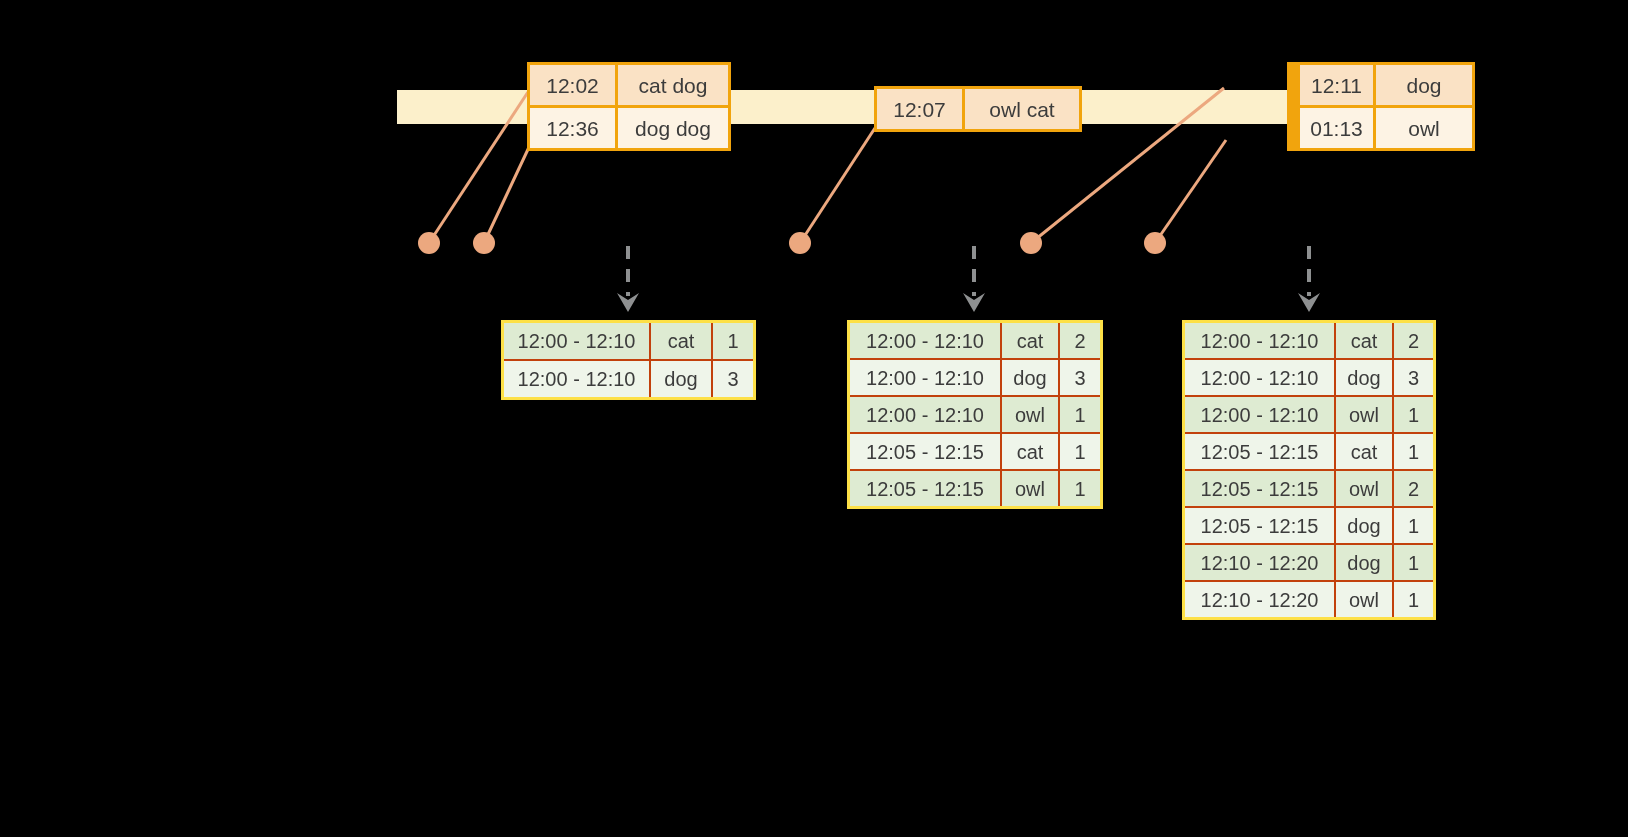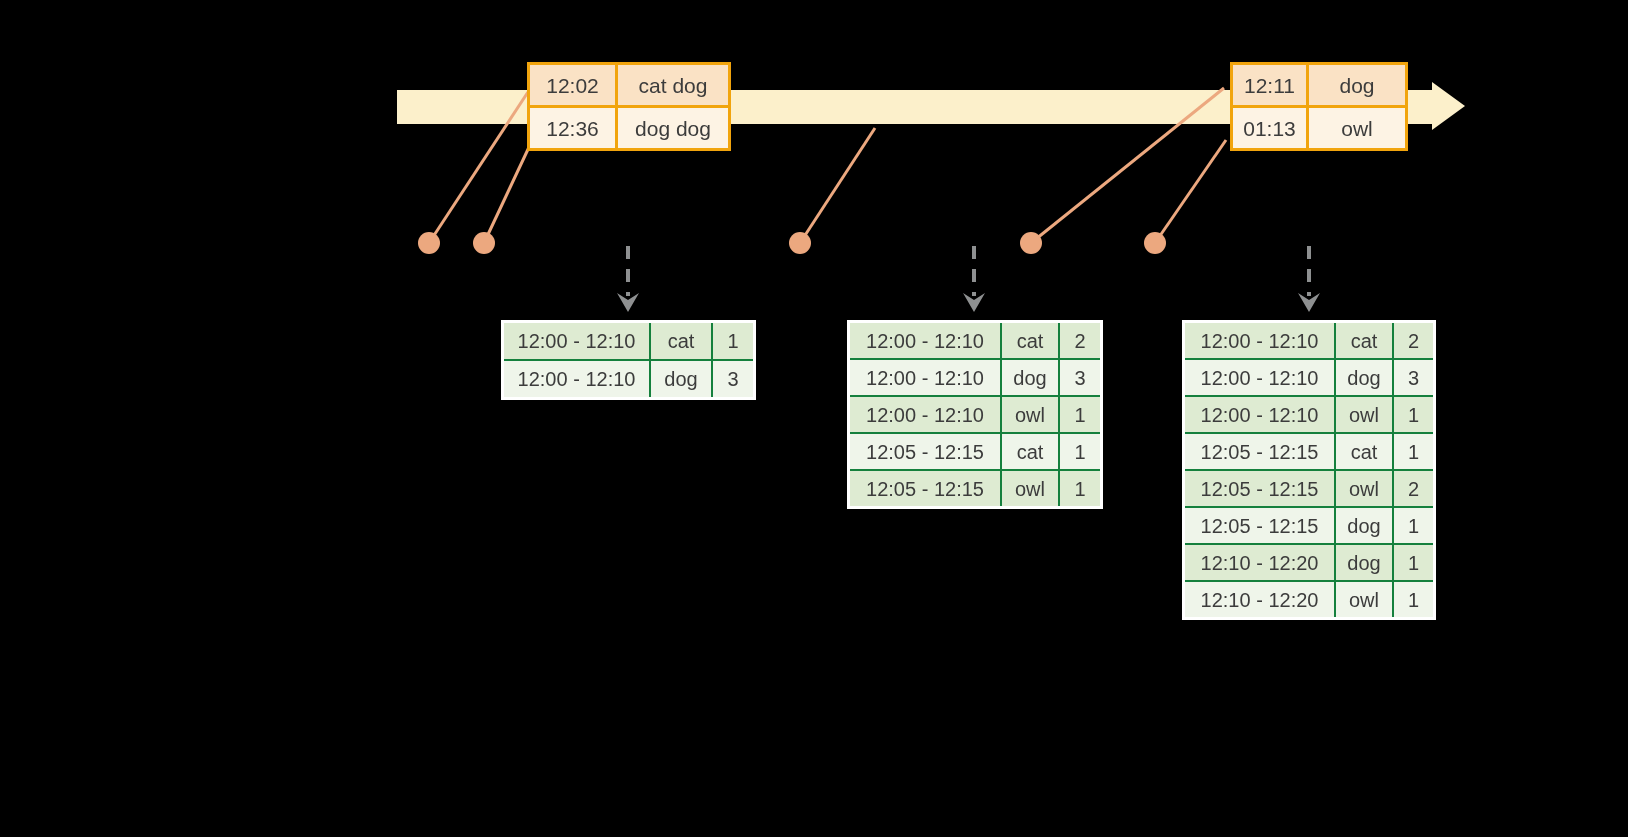--- a/index.html
+++ b/index.html
@@ -15,21 +15,21 @@
   }
   .etab .cell{
     display:flex;align-items:center;justify-content:center;
     font-size:21px;color:#3C3C3C;line-height:1;
   }
   .e-dark{background:#FAE2C5;}
   .e-light{background:#FDF3E4;}
   
   .gtab{
     position:absolute;display:grid;gap:2px;z-index:2;
-    background:#15803d;border:3px solid #ffffff;
+    background:#c2410c;border:3px solid #fde047;
   }
   .gtab .cell{
     display:flex;align-items:center;justify-content:center;
     font-size:20px;color:#3C3C3C;line-height:1;
   }
   .g-dark{background:#DEEBD2;}
   .g-light{background:#EFF5EA;}
 </style>
 </head>
 <body>
@@ -68,22 +68,26 @@
     </g>
   </svg>
 
   <div class="etab" style="left:520px;top:62px;grid-template-columns:85px 110px;grid-auto-rows:40px;">
     <div class="cell e-dark">12:02</div>
     <div class="cell e-dark">cat dog</div>
     <div class="cell e-light">12:36</div>
     <div class="cell e-light">dog dog</div>
   </div>
 
+  <div class="etab" style="left:867px;top:86px;grid-template-columns:85px 114px;grid-auto-rows:40px;">
+    <div class="cell e-dark">12:07</div>
+    <div class="cell e-dark">owl cat</div>
+  </div>
 
-  <div class="etab" style="left:1223px;top:62px;grid-template-columns:73px 96px;grid-auto-rows:40px;">
+  <div class="etab" style="left:1280px;top:62px;grid-template-columns:73px 96px;grid-auto-rows:40px;padding-left:10px;">
     <div class="cell e-dark">12:11</div>
     <div class="cell e-dark">dog</div>
     <div class="cell e-light">01:13</div>
     <div class="cell e-light">owl</div>
   </div>
 
   <div class="gtab" style="left:494px;top:320px;grid-template-columns:145px 60px 40px;grid-auto-rows:36px;">
     <div class="cell g-dark">12:00 - 12:10</div>
     <div class="cell g-dark">cat</div>
     <div class="cell g-dark">1</div>

